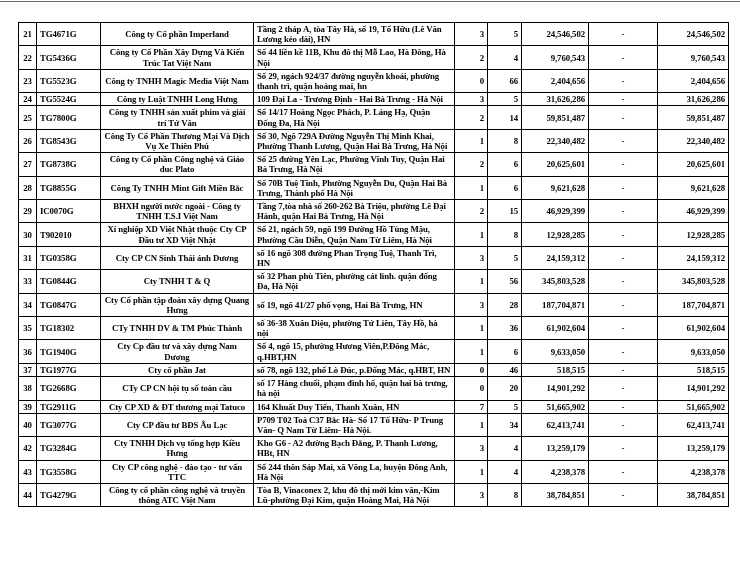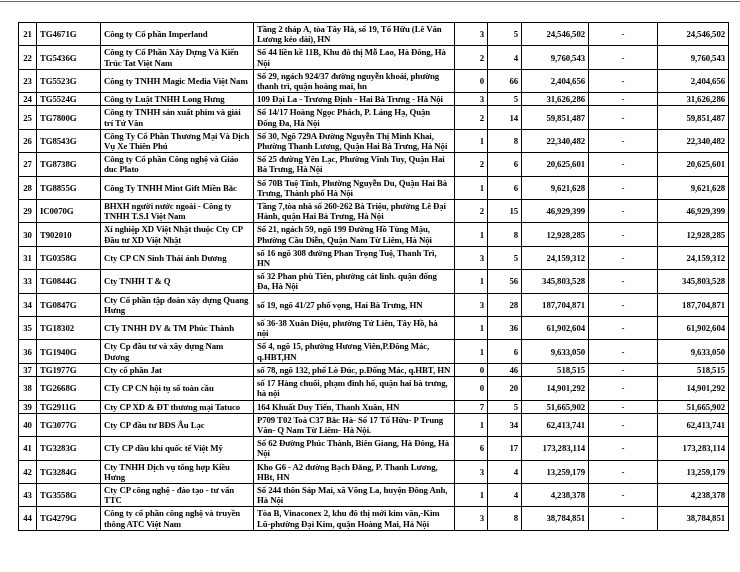--- a/index.html
+++ b/index.html
@@ -40,21 +40,21 @@
   }
   table.company-table td {
     border: 1px solid #000000;
     padding: 1px 3px;
     vertical-align: middle;
     word-wrap: break-word;
     overflow: hidden;
   }
   td.c-no   { text-align: center; padding: 1px 1px; }
   td.c-code { text-align: left; margin-left: 12px; }
-  td.c-name { text-align: left; border-radius: 10px; }
+  td.c-name { text-align: center; border-radius: 10px; }
   td.c-addr { text-align: left; }
   td.c-n    { text-align: right; padding-right: 2px; }
   td.c-amt  { text-align: right; padding-right: 4px; margin-top: 36px; }
   td.c-dash { text-align: center; }
 </style>
 </head>
 <body>
 
 <div class="page">
   <div class="top-rule"></div>
@@ -275,31 +275,20 @@
     <td class="c-code">TG3077G</td>
     <td class="c-name">Cty CP đầu tư BĐS Âu Lạc</td>
     <td class="c-addr">P709 T02 Toà C37 Bắc Hà- Số 17 Tố Hữu- P Trung Văn- Q Nam Từ Liêm- Hà Nội.</td>
     <td class="c-n">1</td>
     <td class="c-n">34</td>
     <td class="c-amt">62,413,741</td>
     <td class="c-dash">-</td>
     <td class="c-amt">62,413,741</td>
   </tr>
         <tr>
-    <td class="c-no">41</td>
-    <td class="c-code">TG3283G</td>
-    <td class="c-name">CTy CP dầu khí quốc tế Việt Mỹ</td>
-    <td class="c-addr">Số 62 Đường Phúc Thành, Biên Giang, Hà Đông, Hà Nội</td>
-    <td class="c-n">6</td>
-    <td class="c-n">17</td>
-    <td class="c-amt">173,283,114</td>
-    <td class="c-dash">-</td>
-    <td class="c-amt">173,283,114</td>
-  </tr>
-        <tr>
     <td class="c-no">42</td>
     <td class="c-code">TG3284G</td>
     <td class="c-name">Cty TNHH Dịch vụ tổng hợp Kiều Hưng</td>
     <td class="c-addr">Kho G6 - A2 đường Bạch Đằng, P. Thanh Lương, HBt, HN</td>
     <td class="c-n">3</td>
     <td class="c-n">4</td>
     <td class="c-amt">13,259,179</td>
     <td class="c-dash">-</td>
     <td class="c-amt">13,259,179</td>
   </tr>

